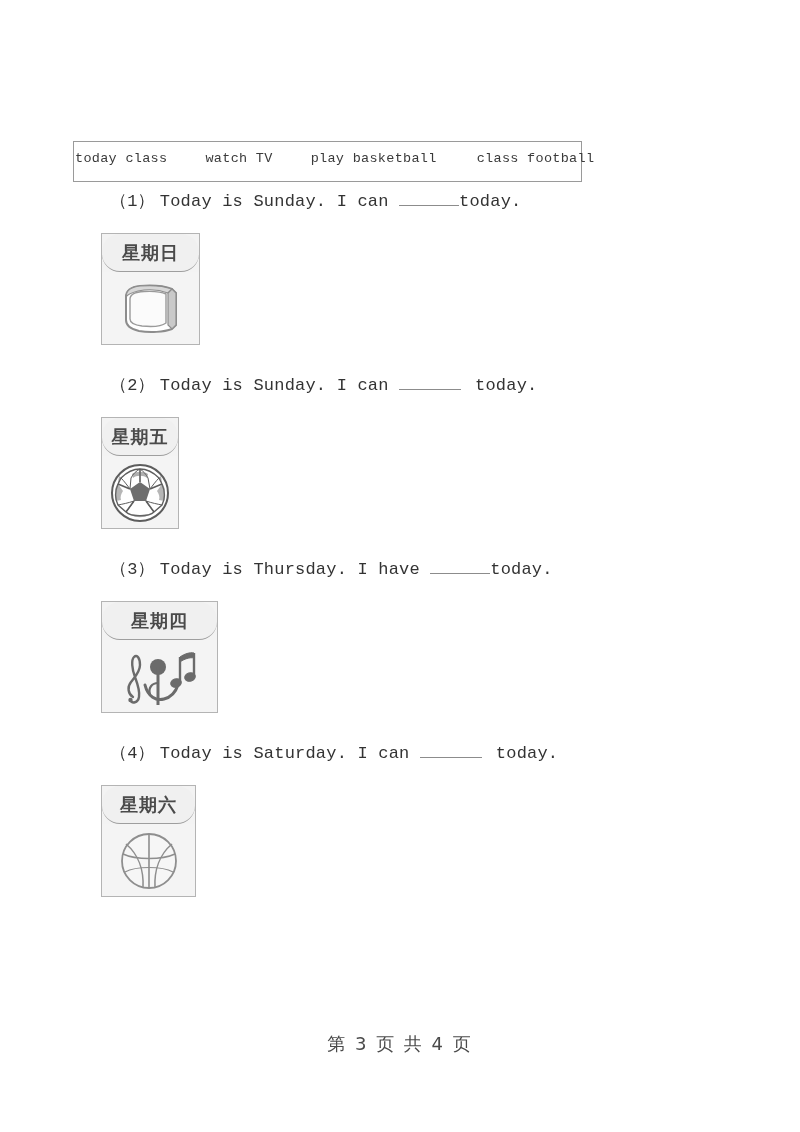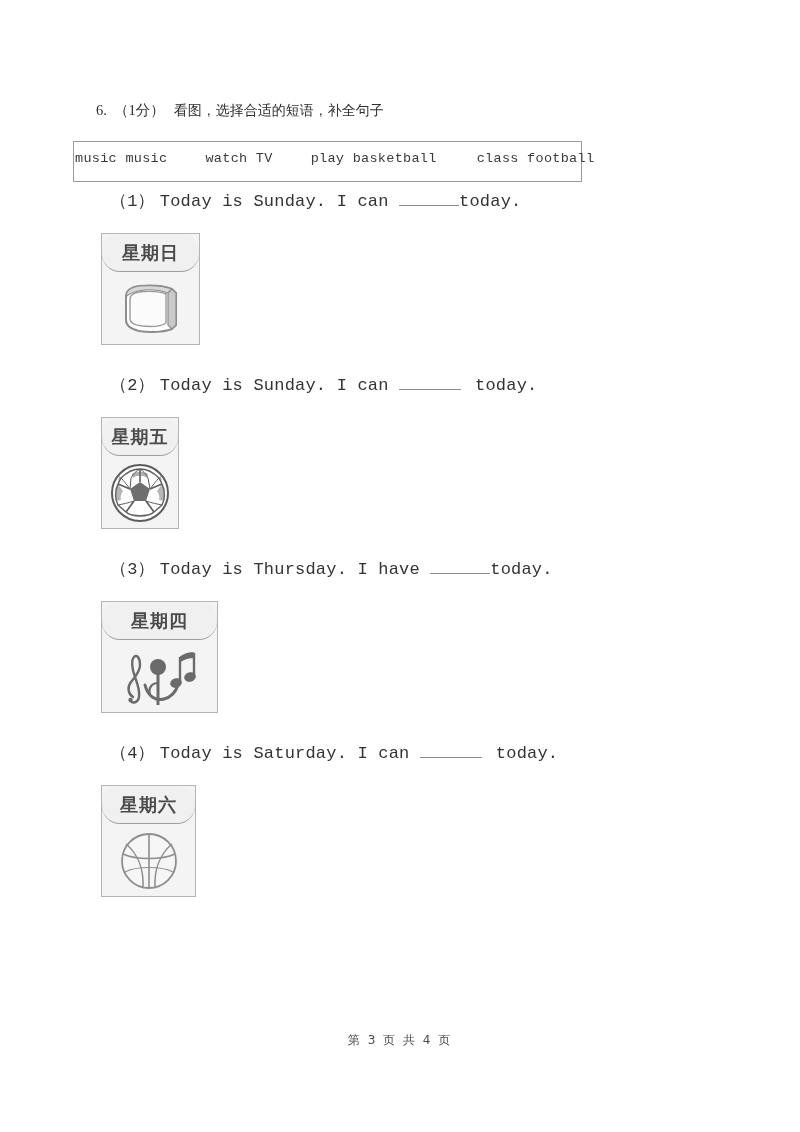--- a/index.html
+++ b/index.html
@@ -132,36 +132,33 @@
   .card-body svg { display: block; }
 
   
   .footer {
     position: absolute;
     left: 0;
     right: 0;
     top: 1032px;
     text-align: center;
     font-family: "DejaVu Sans", "Liberation Sans", sans-serif;
-    font-size: 12px;
+    font-size: 18px;
     color: #4a4a4a;
     letter-spacing: 2px;
   }
 </style>
 </head>
 <body>
 
 <div class="page">
 
-  <div class="q-head">
-    <span class="q-num">6.</span><span class="q-score">（1分）</span><span class="q-text">看图，选择合适的短语，补全句子</span>
-  </div>
 
   <div class="wordbank">
-    <div class="wordbank-inner"><span class="wb-item">music music</span><span class="wb-gap-1"></span><span class="wb-item">watch TV</span><span class="wb-gap-2"></span><span class="wb-item">play basketball</span><span class="wb-gap-3"></span><span class="wb-item">class football</span></div>
+    <div class="wordbank-inner"><span class="wb-item">today class</span><span class="wb-gap-1"></span><span class="wb-item">watch TV</span><span class="wb-gap-2"></span><span class="wb-item">play basketball</span><span class="wb-gap-3"></span><span class="wb-item">class football</span></div>
   </div>
 
   <div class="sentence s1"><span class="s-label">（1）</span><span>Today is Sunday. I can</span> <span class="blank blank-w1"></span><span>today.</span></div>
 
   <div class="card card-1">
     <div class="card-head">
         <span>星期日</span>
       </div>
     <div class="card-body">
       <span>

